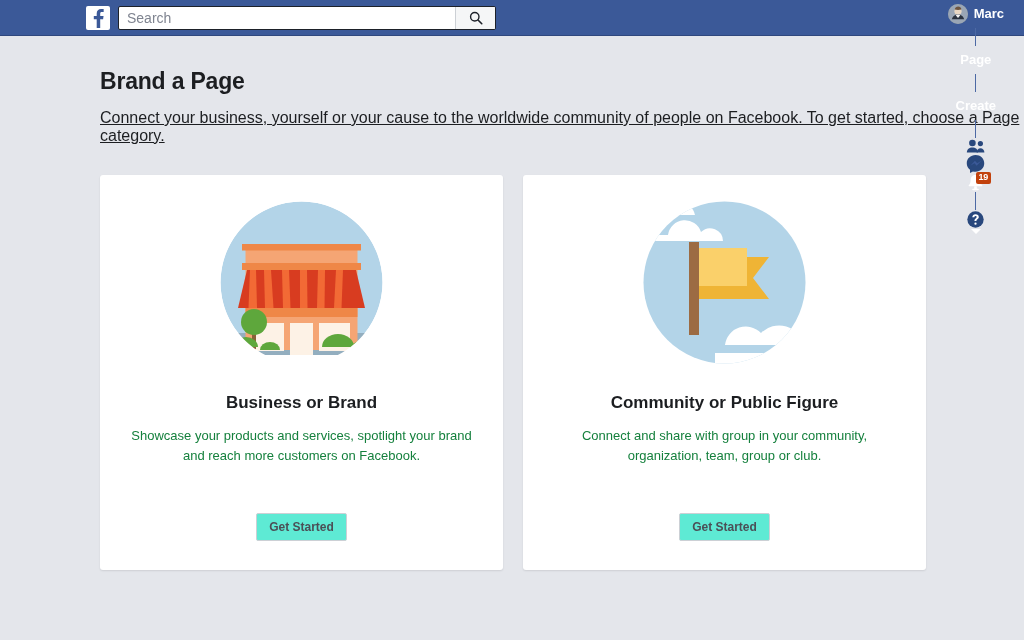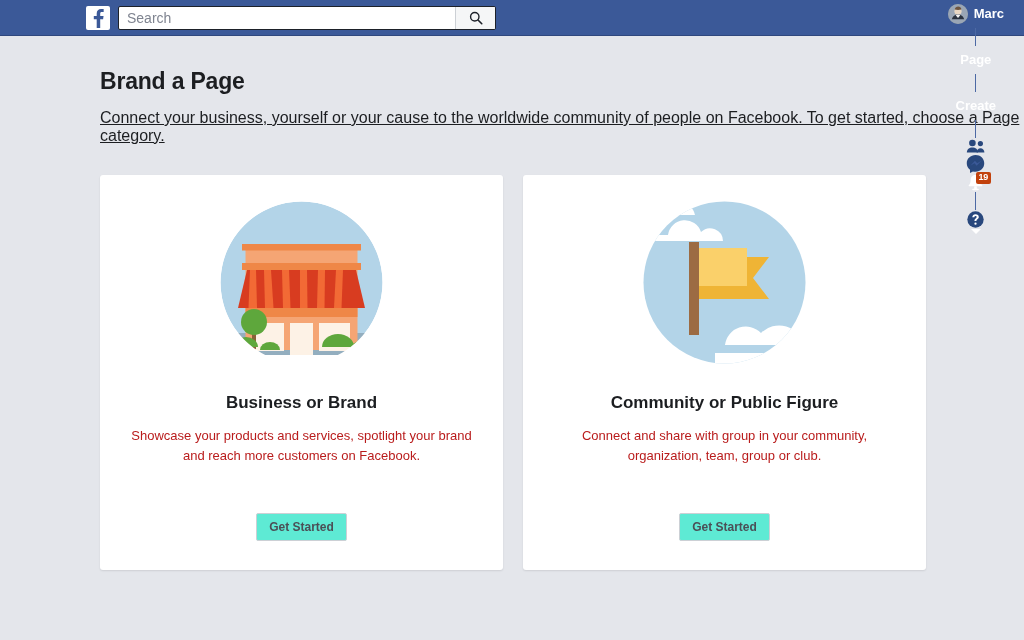--- a/index.html
+++ b/index.html
@@ -217,21 +217,21 @@
     font-weight: bold;
     color: #1c1e21;
     text-align: center;
   }
 
   .card-desc {
     margin-top: 13px;
     width: 350px;
     font-size: 13px;
     line-height: 20px;
-    color: #b91c1c;
+    color: #15803d;
     text-align: center;
   }
 
   .card-cta {
     margin-top: auto;
     margin-bottom: 29px;
     background: #5eead4;
     border: 1px solid #ccd0d5;
     border-radius: 2px;
     color: #4b4f56;

